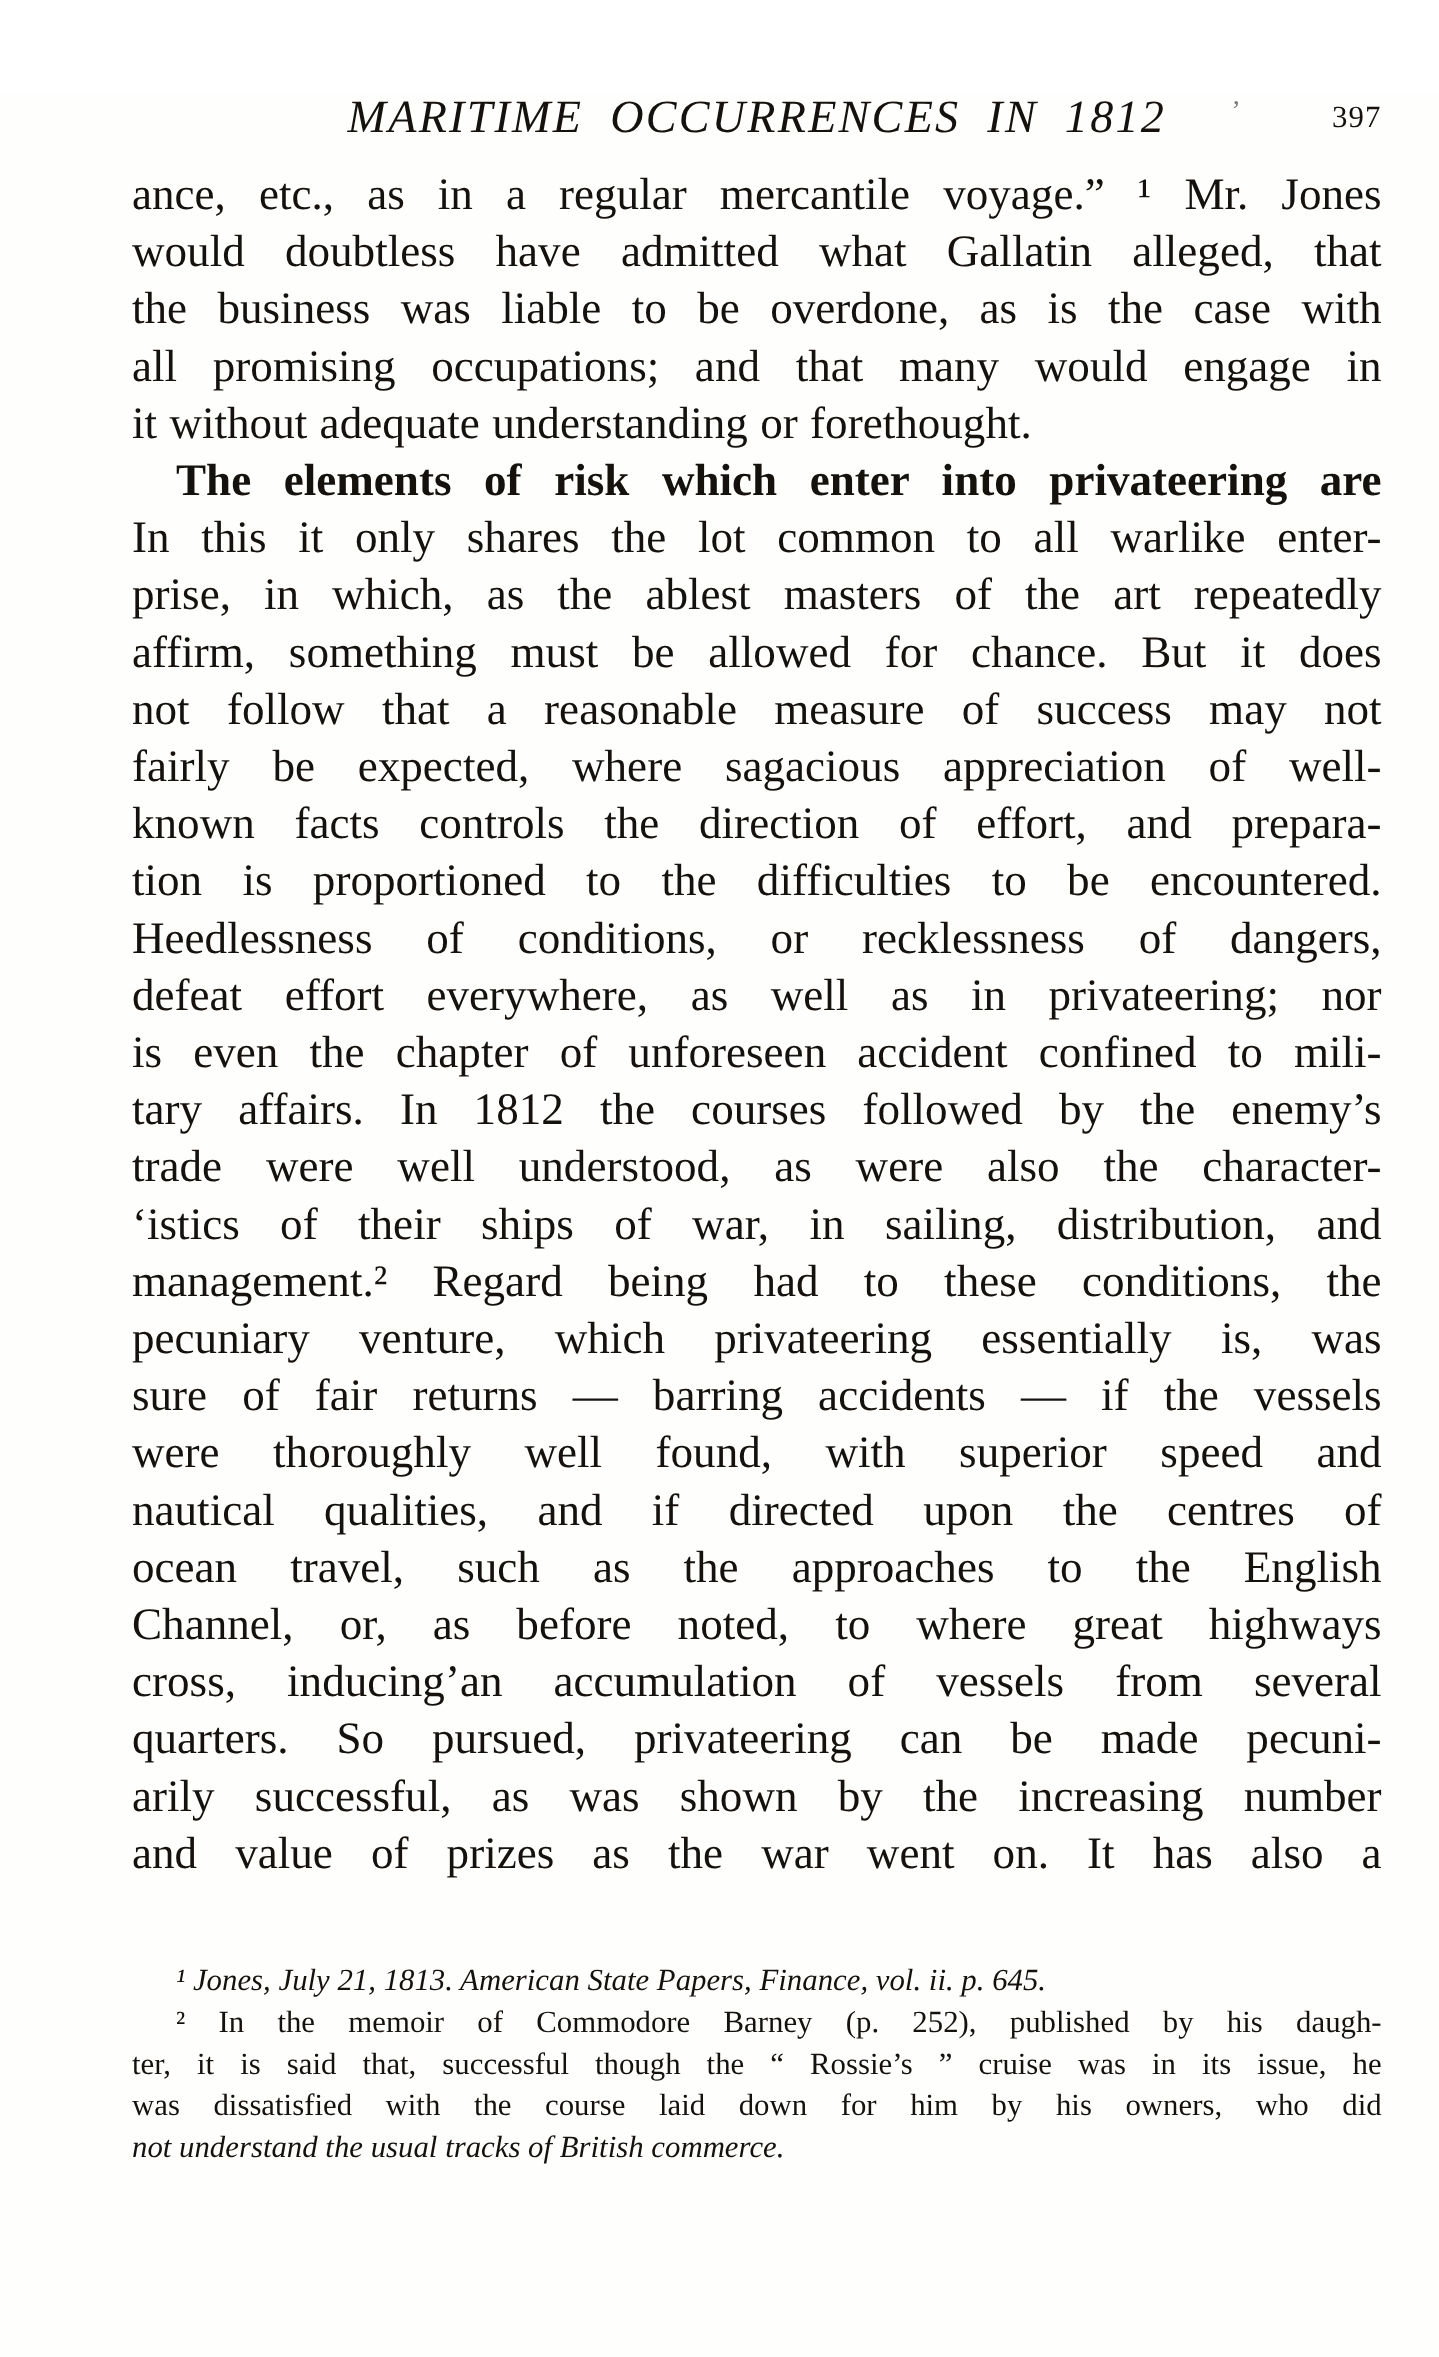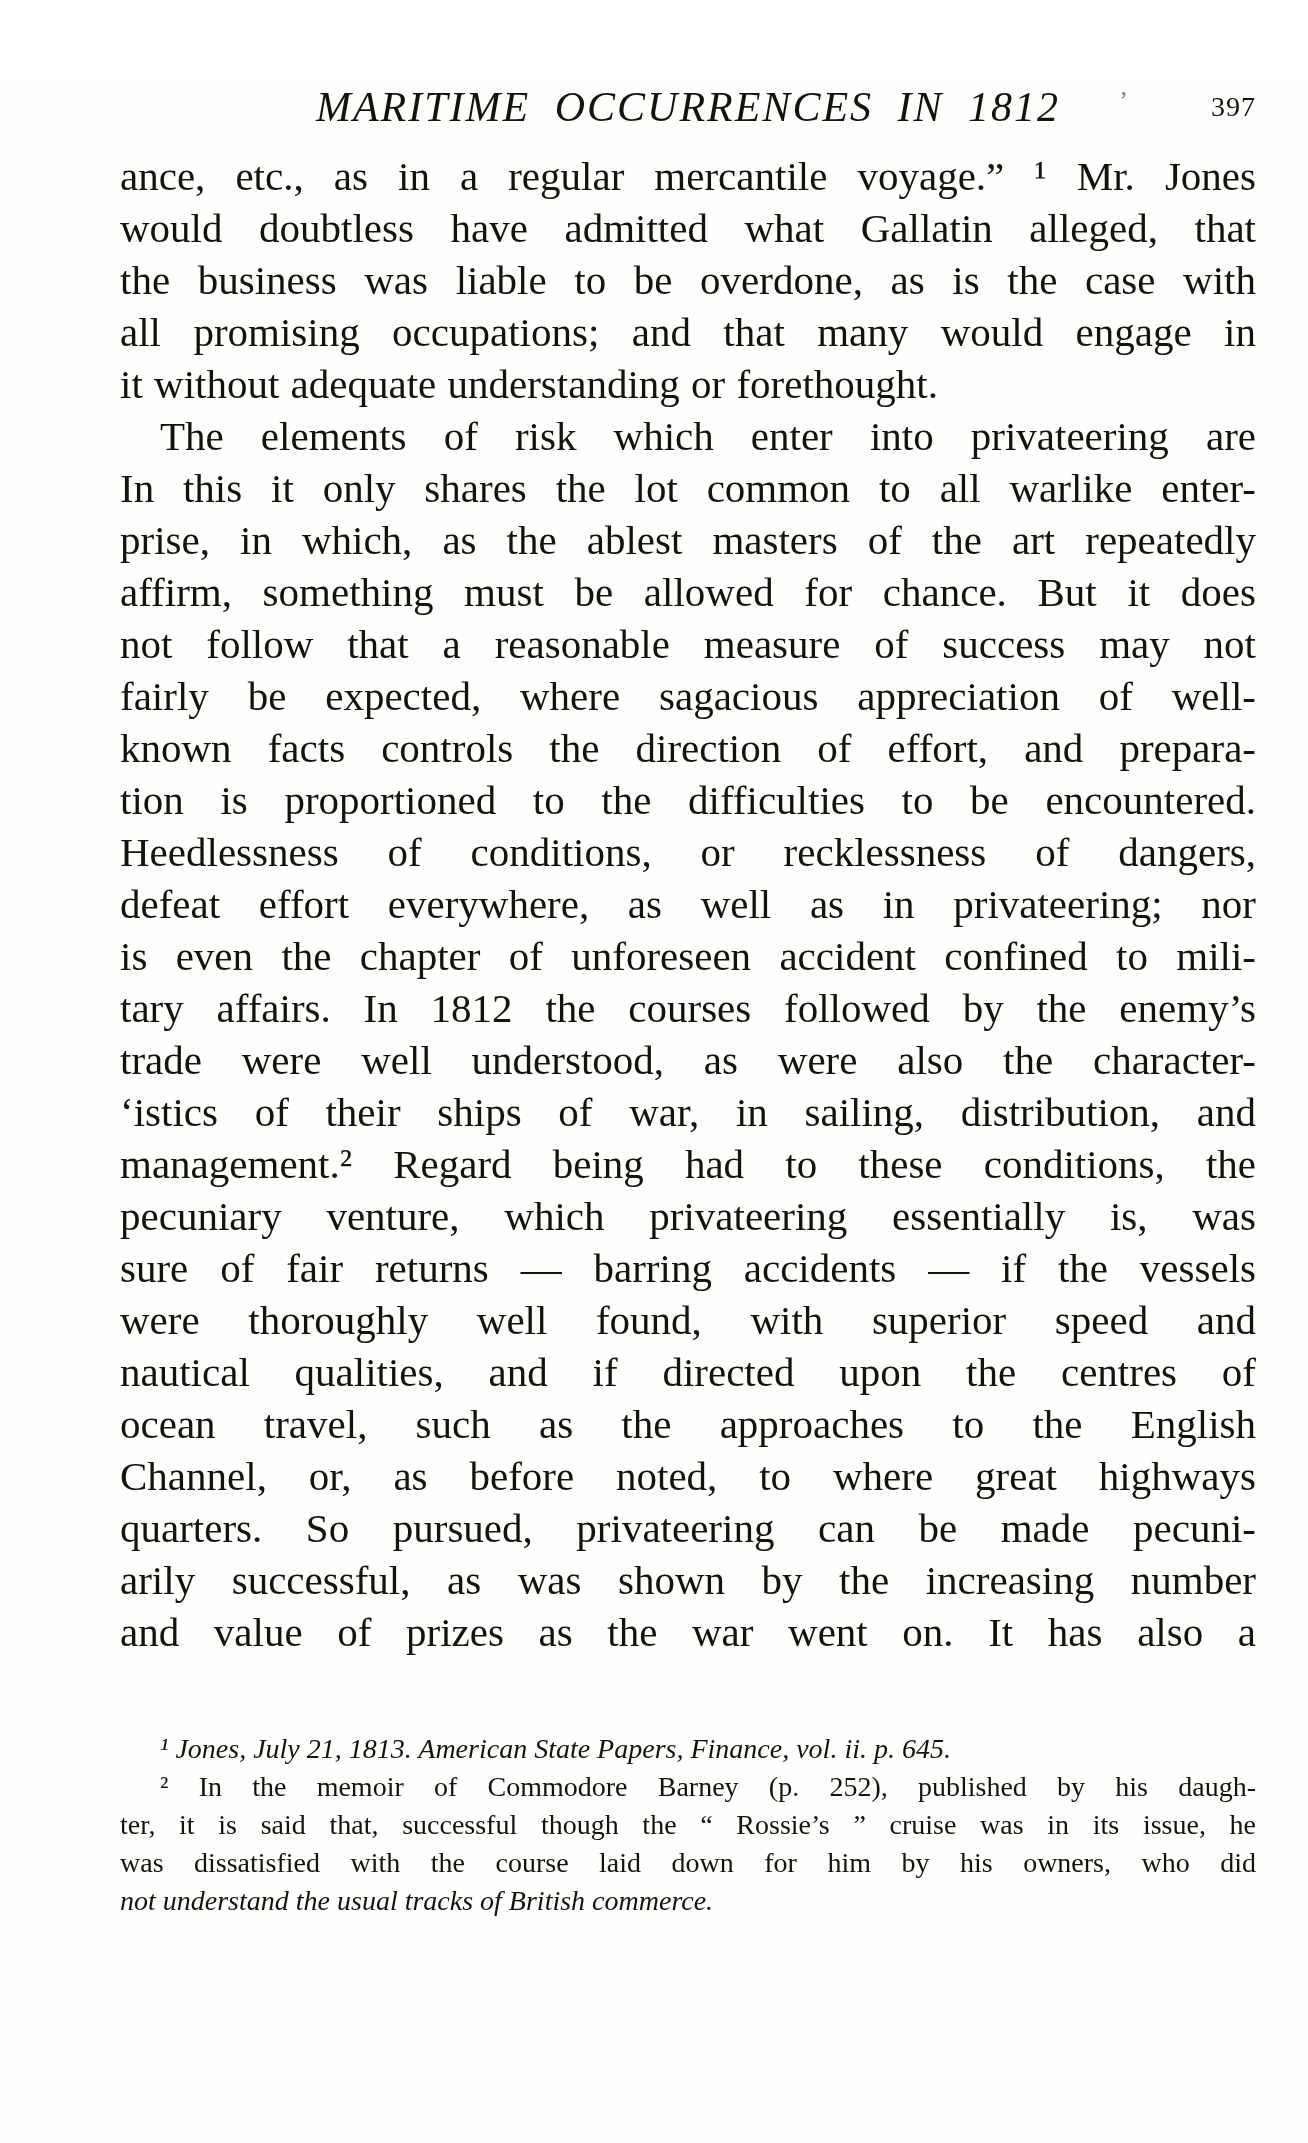--- a/index.html
+++ b/index.html
@@ -63,20 +63,21 @@
     line-height: 52px;
     text-align: justify;
     text-align-last: justify;
     word-spacing: 1px;
   }
   .paragraph-continuation .line:last-child {
     text-align-last: left;
   }
   .paragraph-main .line:first-child {
     text-indent: 40px;
+    font-weight: bold;
   }
   .footnotes {
     margin-top: 72px;
     font-size: 28px;
   }
   .footnotes .line {
     line-height: 38px;
     text-align: justify;
     text-align-last: justify;
   }
@@ -124,20 +125,21 @@
         <div class="line">tary affairs.  In 1812 the courses followed by the enemy’s</div>
         <div class="line">trade were well understood, as were also the character-</div>
         <div class="line">‘istics of their ships of war, in sailing, distribution, and</div>
         <div class="line">management.²  Regard being had to these conditions, the</div>
         <div class="line">pecuniary venture, which privateering essentially is, was</div>
         <div class="line">sure of fair returns — barring accidents — if the vessels</div>
         <div class="line">were thoroughly well found, with superior speed and</div>
         <div class="line">nautical qualities, and if directed upon the centres of</div>
         <div class="line">ocean travel, such as the approaches to the English</div>
         <div class="line">Channel, or, as before noted, to where great highways</div>
+        <div class="line">cross, inducing’an accumulation of vessels from several</div>
         <div class="line">quarters.  So pursued, privateering can be made pecuni-</div>
         <div class="line">arily successful, as was shown by the increasing number</div>
         <div class="line">and value of prizes as the war went on.  It has also a</div>
       </div>
   </div>
 
   <div class="text-block footnotes">
       <div class="line">¹ Jones, July 21, 1813.  American State Papers, Finance, vol. ii. p. 645.</div>
       <div class="line">² In the memoir of Commodore Barney (p. 252), published by his daugh-</div>
       <div class="line">ter, it is said that, successful though the “ Rossie’s ” cruise was in its issue, he</div>

